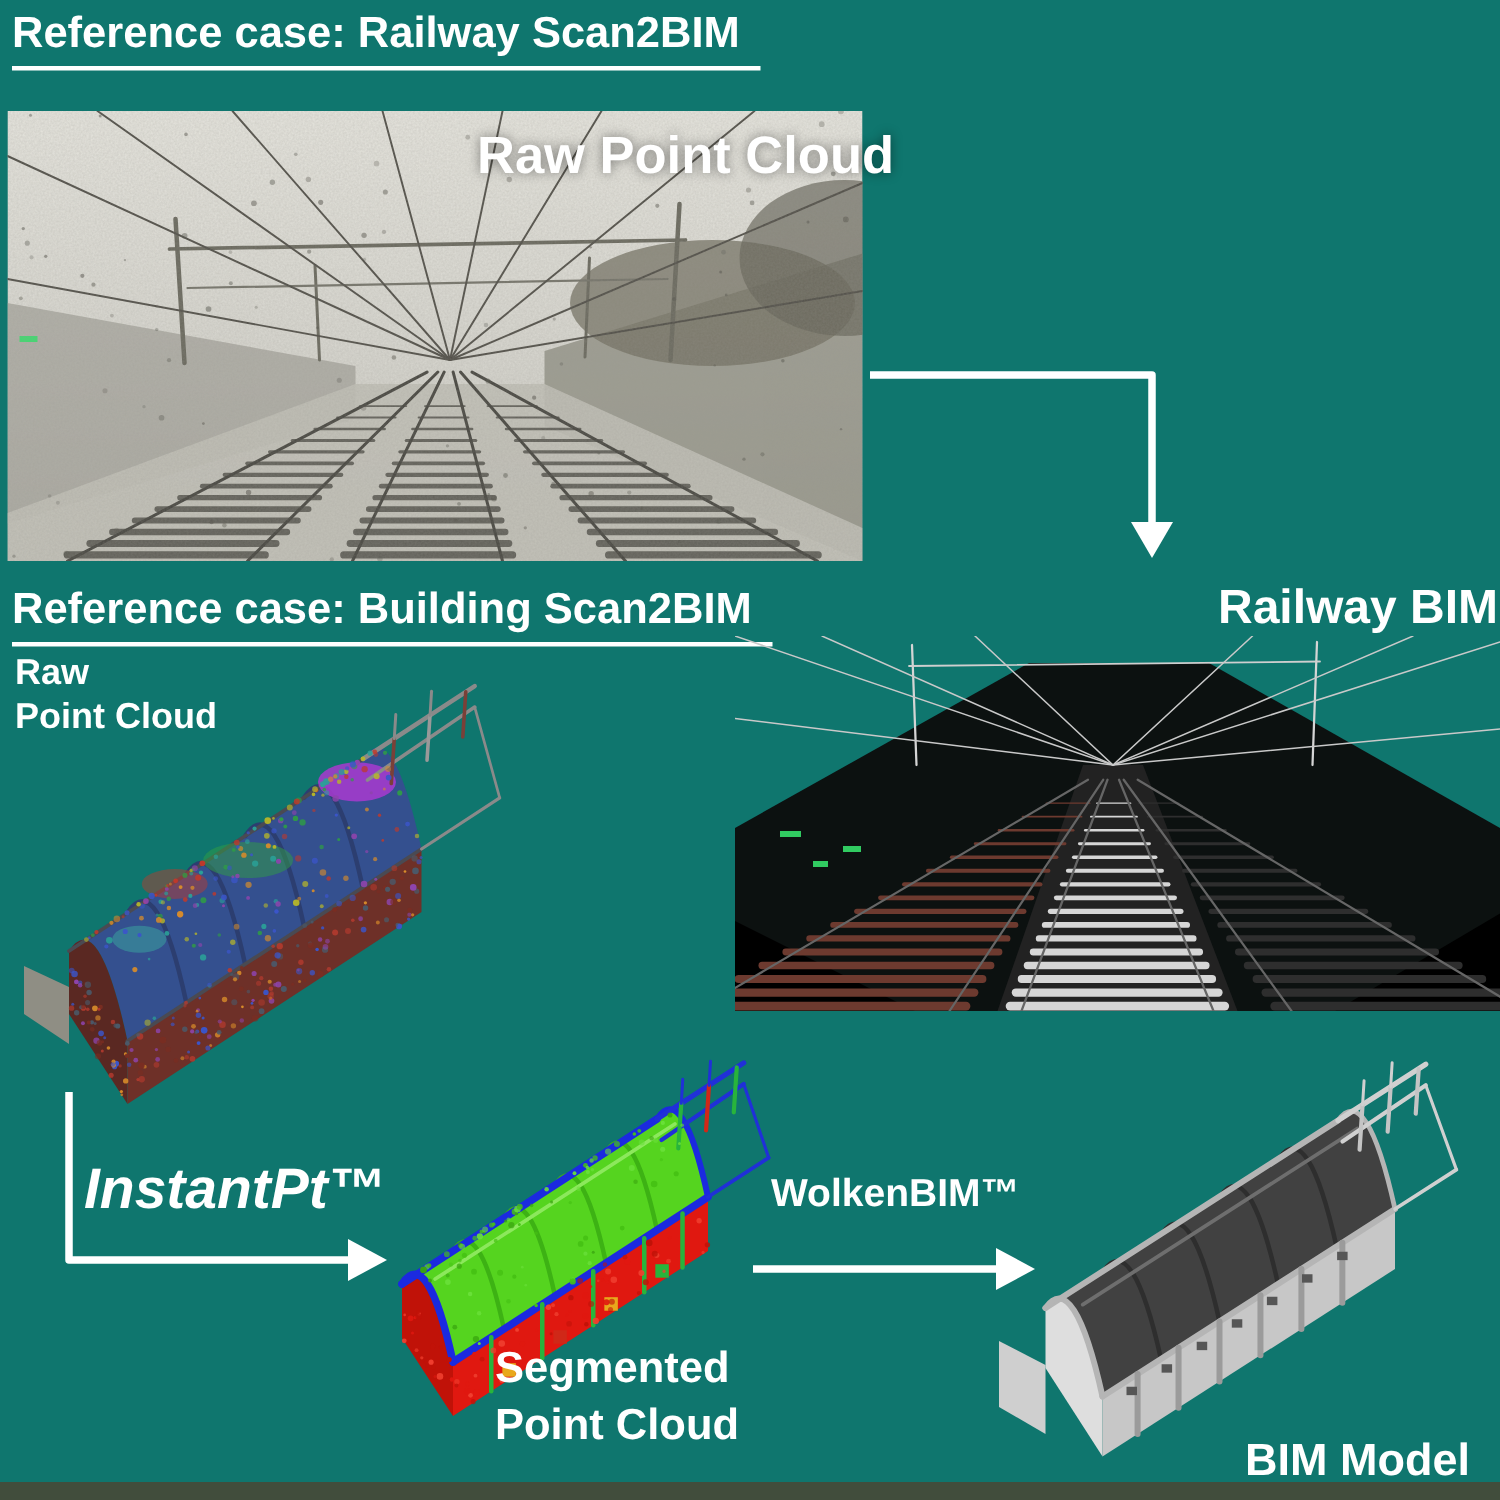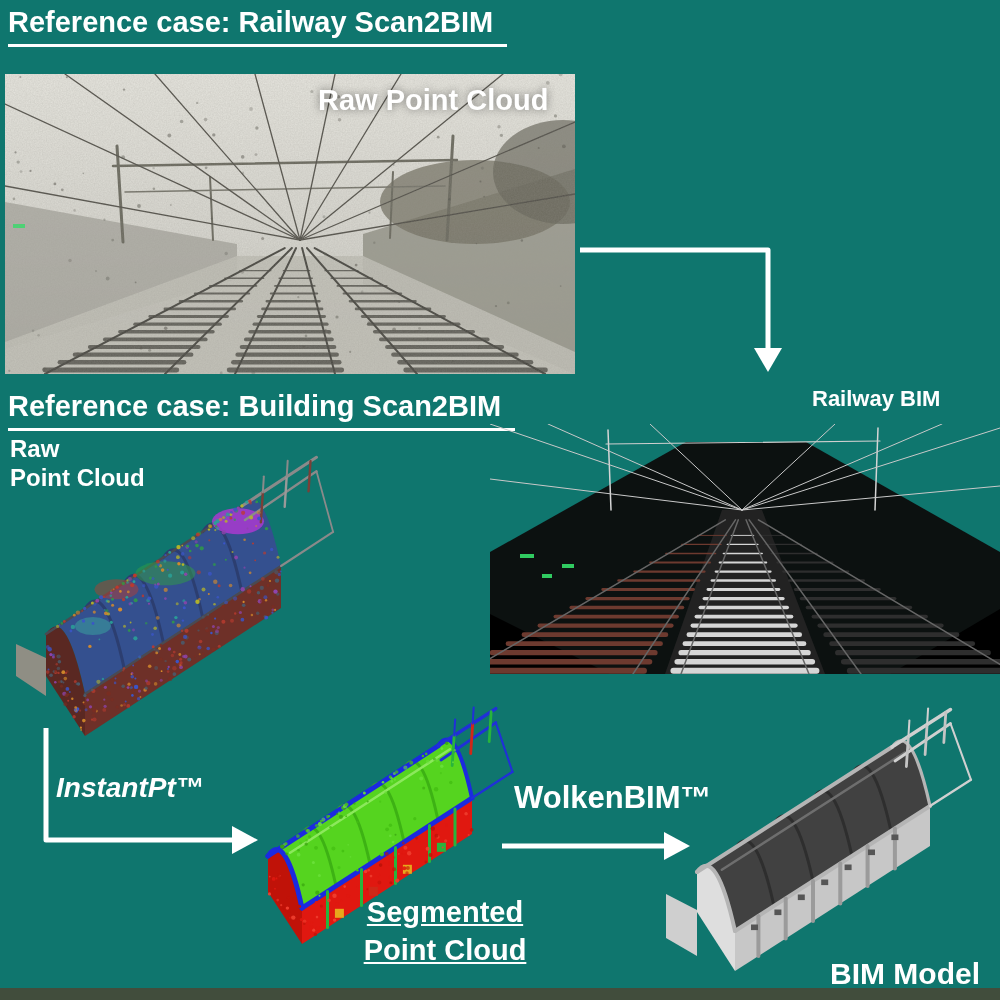--- a/index.html
+++ b/index.html
@@ -4,27 +4,27 @@
 <style>
   html,body{margin:0;padding:0;background:#414d3c;}
   .stage{position:relative;width:1000px;height:988px;background:#0f766e;overflow:hidden;
          font-family:"Liberation Sans",sans-serif;color:#fff;}
   .abs{position:absolute;}
   .case-header{position:absolute;font-size:29px;font-weight:700;color:#fff;
                border-bottom:3px solid #fff;padding:0 14px 5px 0;white-space:nowrap;}
   #hdr1{left:8px;top:6px;}
   #hdr2{left:8px;top:390px;}
   .lbl{position:absolute;color:#fff;font-weight:700;white-space:nowrap;}
-  #rawRailLbl{left:318px;top:84px;font-size:29px;text-shadow:0 0 8px rgba(0,0,0,.45);}
+  #rawRailLbl{left:318px;top:84px;font-size:35px;text-shadow:0 0 8px rgba(0,0,0,.45);}
   #procLbl{left:622px;top:122px;font-size:40px;line-height:1.17;}
-  #railwayBimLbl{left:812px;top:386px;font-size:22px;}
+  #railwayBimLbl{left:812px;top:386px;font-size:32px;}
   #rawBuildLbl{left:10px;top:434px;font-size:24px;line-height:1.22;}
-  #instantLbl{left:56px;top:772px;font-size:28px;font-style:italic;}
-  #wolkenLbl{left:514px;top:780px;font-size:31px;}
-  #segLbl{left:330px;top:894px;width:230px;text-align:center;font-size:29px;line-height:1.3;white-space:normal;text-decoration:underline;}
+  #instantLbl{left:56px;top:772px;font-size:38px;font-style:italic;}
+  #wolkenLbl{left:514px;top:780px;font-size:26px;}
+  #segLbl{left:330px;top:894px;width:230px;text-align:left;font-size:29px;line-height:1.3;white-space:normal;}
   #bimModelLbl{left:830px;top:921px;font-size:30px;margin-top:36px;}
   #sceneA{left:5px;top:74px;}
   #sceneB{left:490px;top:424px;}
   #sceneC{left:8px;top:444px;}
   #sceneD{left:238px;top:692px;}
   #sceneE{left:662px;top:692px;}
   #arrow1{left:578px;top:232px;}
   #arrow2{left:28px;top:726px;}
   #arrow3{left:498px;top:818px;}
   .arrow{stroke:#fff;stroke-width:5;fill:none;stroke-linejoin:round;stroke-linecap:butt;}

